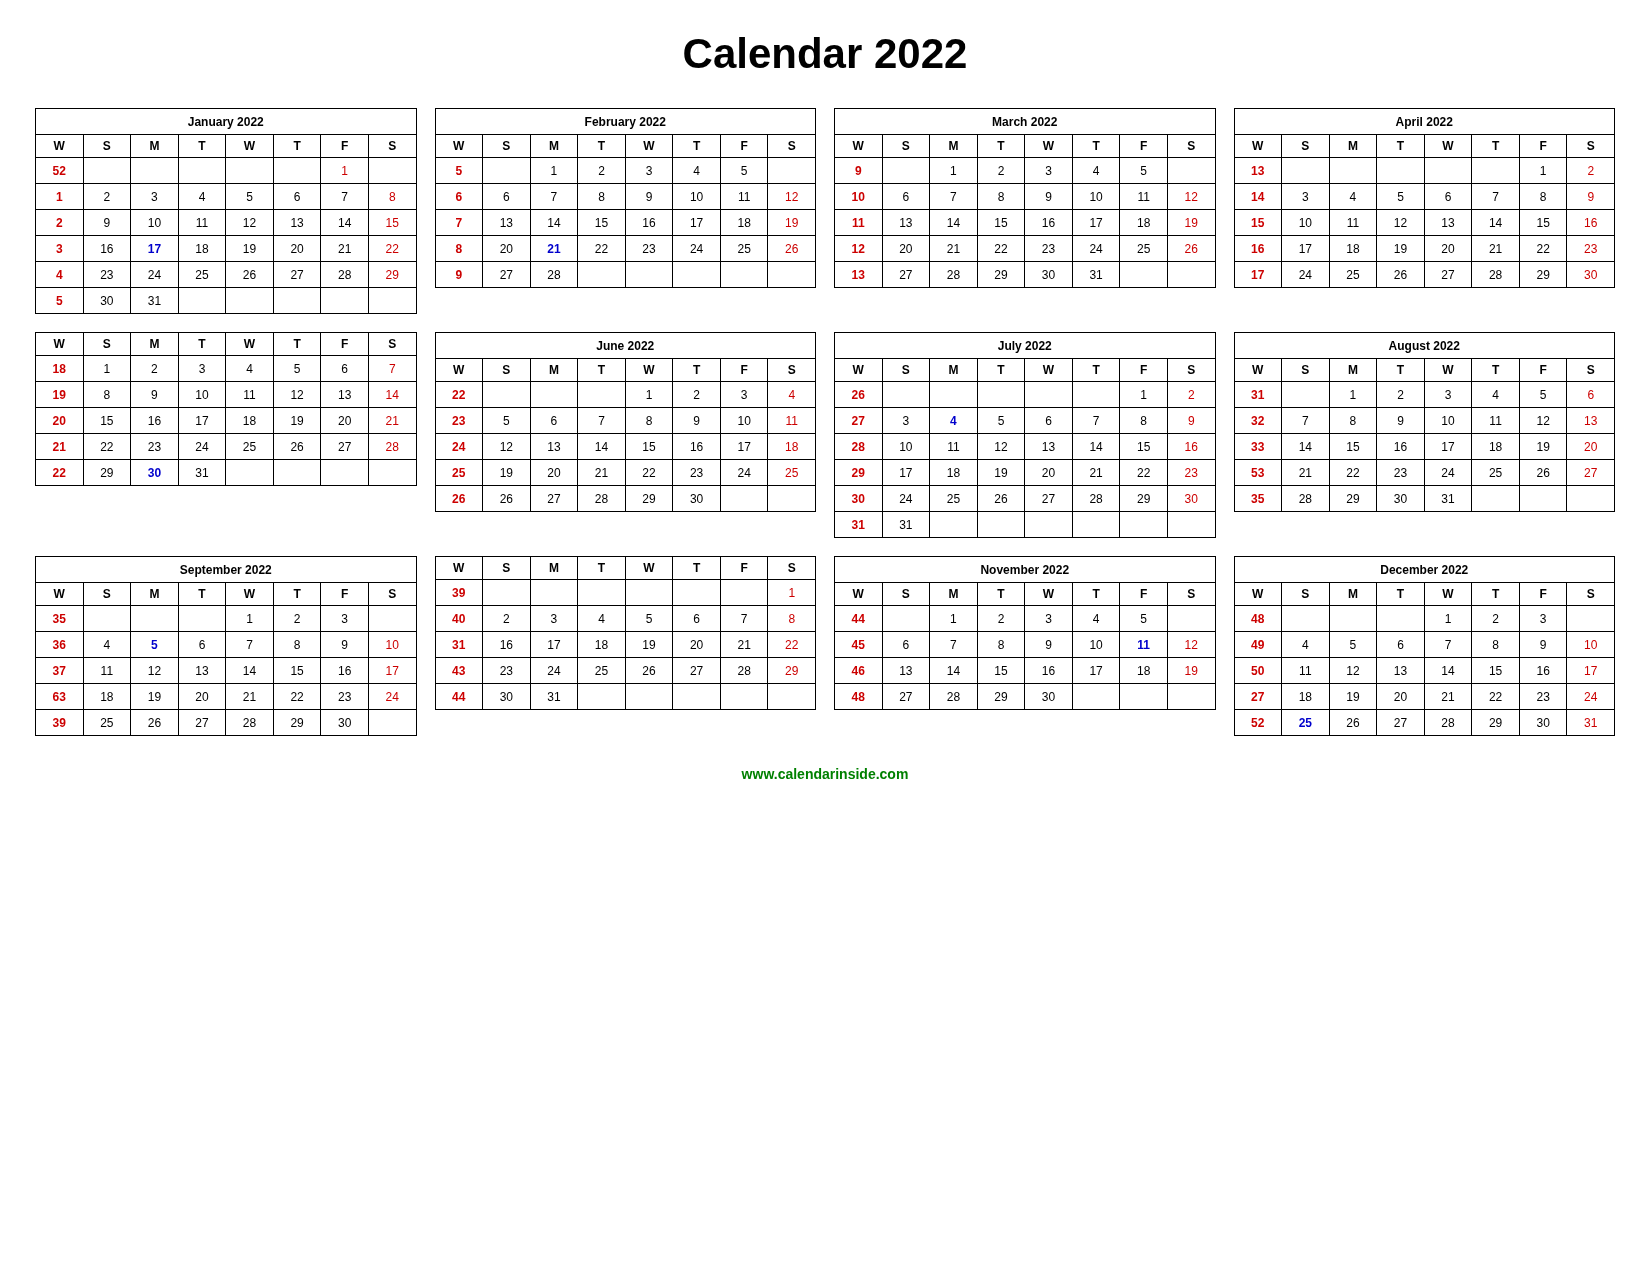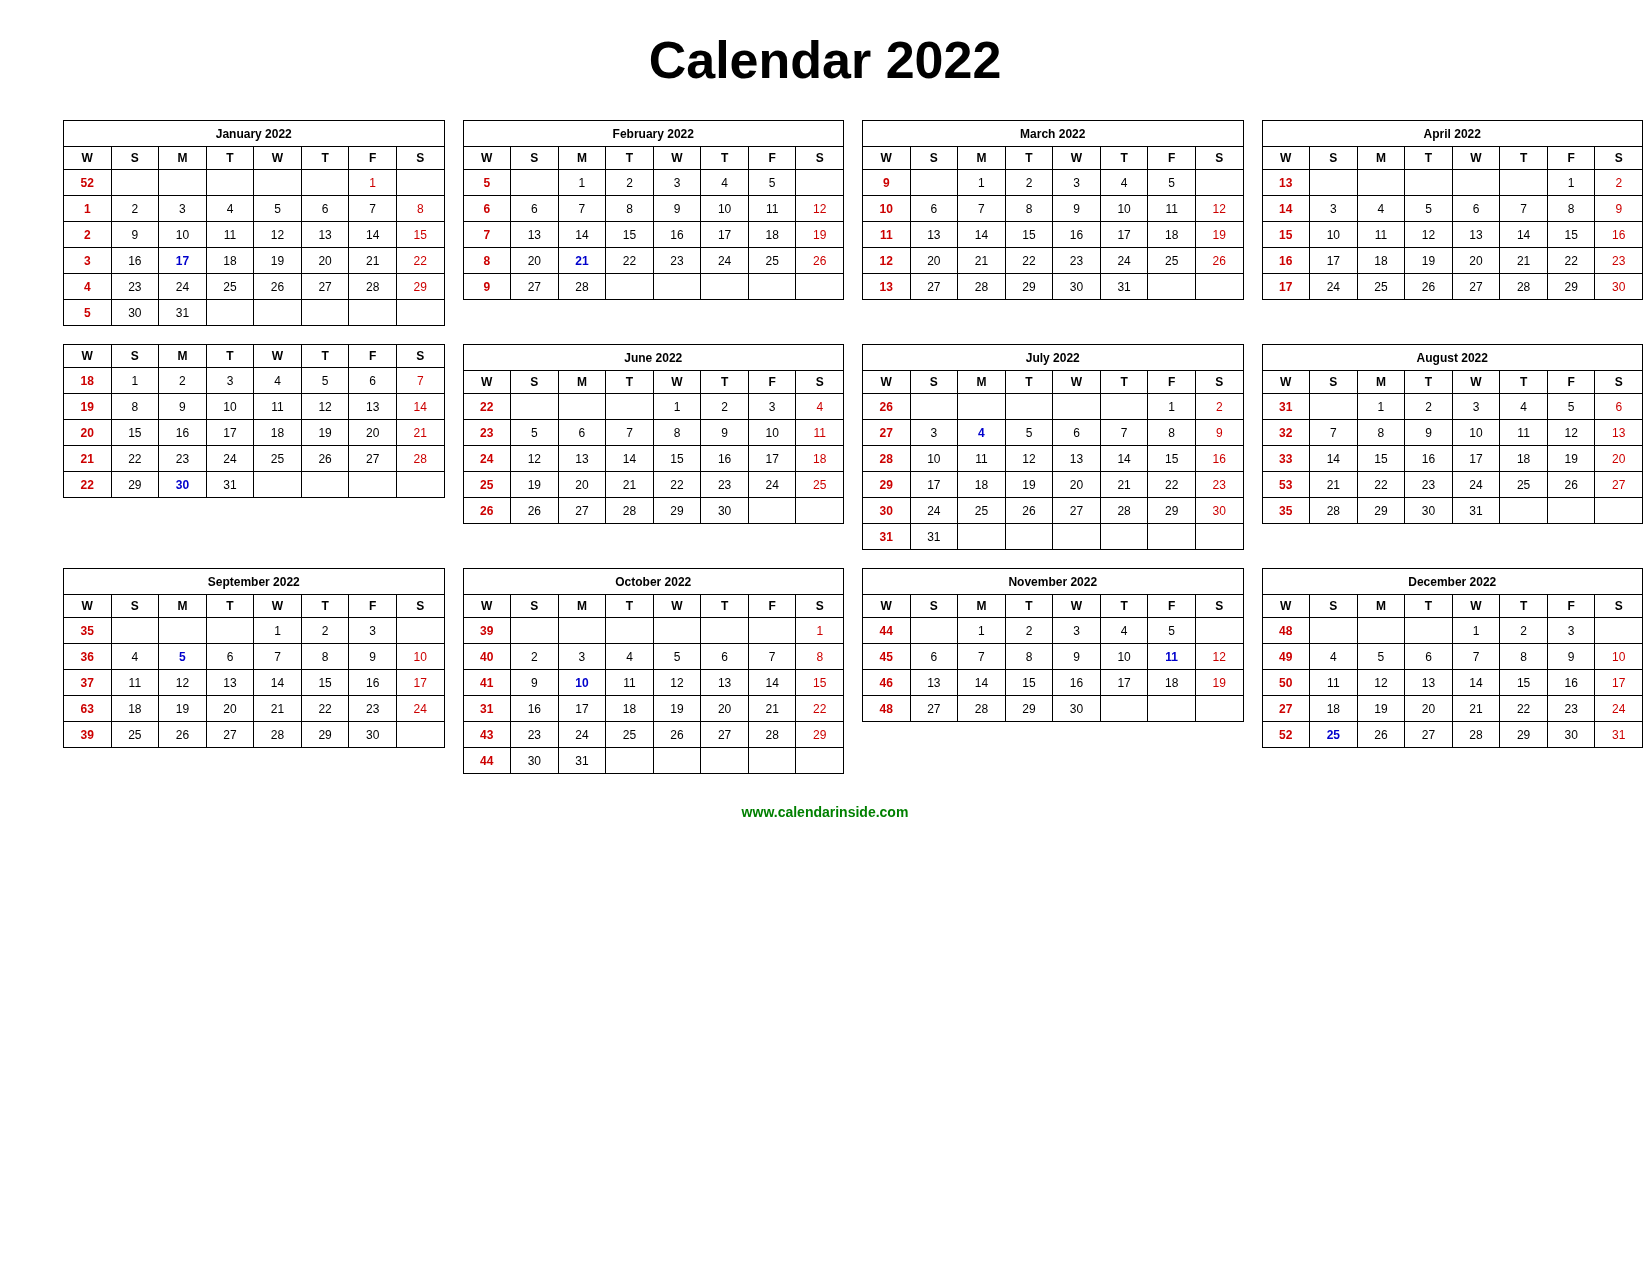--- a/index.html
+++ b/index.html
@@ -6,36 +6,35 @@
     body {
       background: #fff;
       font-family: Arial, sans-serif;
       display: flex;
       flex-direction: column;
       align-items: center;
       padding: 30px 20px;
       min-width: 1650px;
     }
     h1 {
-      font-size: 52px;
+      font-size: 42px;
       font-weight: bold;
       margin-bottom: 30px;
       color: #000;
     }
     .calendar-grid {
       display: grid;
       grid-template-columns: repeat(4, 1fr);
       gap: 18px;
       width: 1580px;
     }
     .month-table {
       border-collapse: collapse;
       width: 100%;
       border: 1px solid #000;
-      margin-left: 28px;
     }
     .month-title {
       text-align: center;
       font-weight: bold;
       font-size: 14px;
       padding: 5px 0;
       border-bottom: 1px solid #000;
       background: #fff;
     }
     .month-table th {
@@ -723,23 +722,20 @@
             <td>30</td>
             <td></td>
           </tr>
         </tbody>
       </table>
     </div>
     <div>
       <table class="month-table">
         <thead>
           <tr>
-            <td colspan="8" class="month-title">October 2022</td>
-          </tr>
-          <tr>
             <th>W</th>
             <th>S</th>
             <th>M</th>
             <th>T</th>
             <th>W</th>
             <th>T</th>
             <th>F</th>
             <th>S</th>
           </tr>
         </thead>
@@ -756,30 +752,20 @@
           </tr>
           <tr>
             <td class="week-num">40</td>
             <td>2</td>
             <td>3</td>
             <td>4</td>
             <td>5</td>
             <td>6</td>
             <td>7</td>
             <td class="sunday">8</td>
-          </tr>
-          <tr>
-            <td class="week-num">41</td>
-            <td>9</td>
-            <td class="blue">10</td>
-            <td>11</td>
-            <td>12</td>
-            <td>13</td>
-            <td>14</td>
-            <td class="sunday">15</td>
           </tr>
           <tr>
             <td class="week-num">31</td>
             <td>16</td>
             <td>17</td>
             <td>18</td>
             <td>19</td>
             <td>20</td>
             <td>21</td>
             <td class="sunday">22</td>

